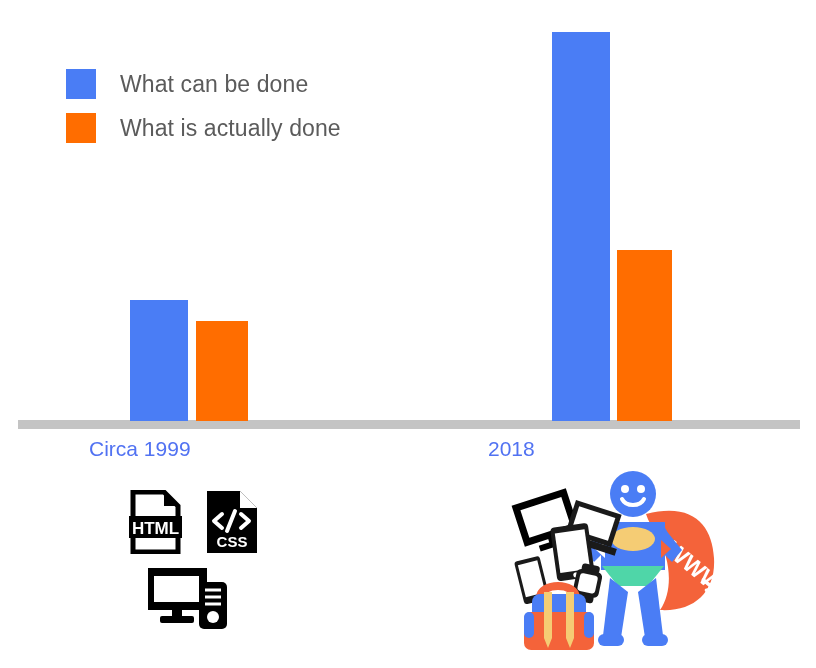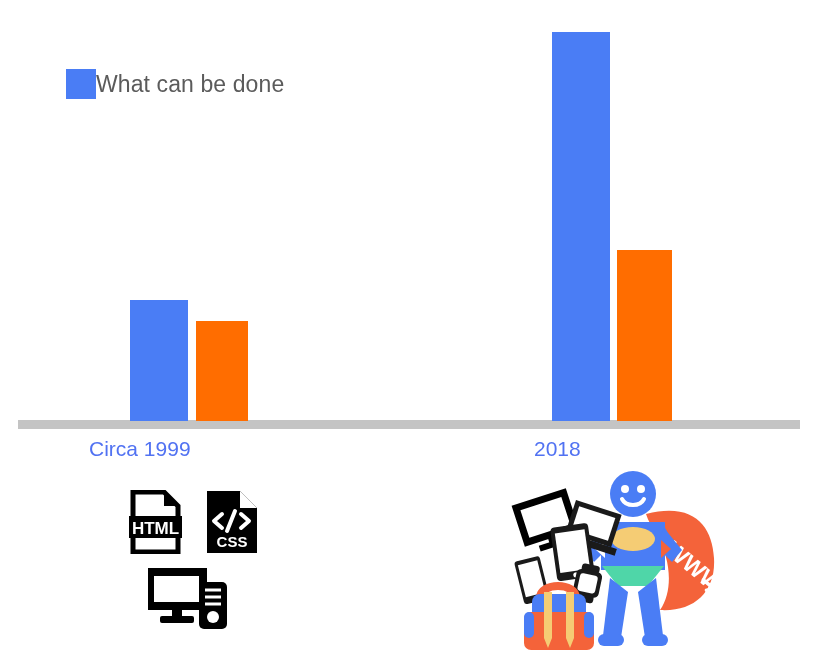--- a/index.html
+++ b/index.html
@@ -26,20 +26,21 @@
     display: flex;
     align-items: center;
     height: 44px;
   }
   .legend-swatch {
     width: 30px;
     height: 30px;
     flex: 0 0 auto;
   }
   .legend-label {
+    margin-left: 24px;
     font-size: 23px;
     color: #5b5b5b;
     letter-spacing: 0.1px;
     white-space: nowrap;
   }
 
   
   #chart {
     position: absolute;
     left: 0;
@@ -93,39 +94,43 @@
   }
 </style>
 </head>
 <body>
 
 <div id="legend">
   <div class="legend-row">
     <span class="legend-swatch" style="background:#4a7df5"></span>
     <span class="legend-label">What can be done</span>
   </div>
+  <div class="legend-row">
+    <span class="legend-swatch" style="background:#ff6d00"></span>
+    <span class="legend-label">What is actually done</span>
+  </div>
 </div>
 
 <div id="chart">
 
   <div class="bar-shadow" style="left:130px; top:420px; width:58px; height:9px; background:#4a7df5;"></div>
   <div class="bar-shadow" style="left:196px; top:420px; width:52px; height:9px; background:#ff6d00;"></div>
   <div class="bar-shadow" style="left:552px; top:420px; width:58px; height:9px; background:#4a7df5;"></div>
   <div class="bar-shadow" style="left:617px; top:420px; width:55px; height:9px; background:#ff6d00;"></div>
 
   <div class="baseline"></div>
 
   <div class="bar bar-blue" style="left:130px; top:300px; width:58px; height:121px;"></div>
   <div class="bar bar-orange" style="left:196px; top:321px; width:52px; height:100px;"></div>
 
   <div class="bar bar-blue" style="left:552px; top:32px; width:58px; height:389px;"></div>
   <div class="bar bar-orange" style="left:617px; top:250px; width:55px; height:171px;"></div>
 
   <div class="group-label" style="left:89px; width:200px;">Circa 1999</div>
-  <div class="group-label" style="left:534px; width:200px;">2018</div>
+  <div class="group-label" style="left:488px; width:200px;">2018</div>
 </div>
 
 <div id="icons-1999">
 
   <svg class="file-icon" style="left:9px; top:7px;" width="53" height="64" viewBox="0 0 53 64">
     <path d="M4 2 H35 L49 16 V62 H4 Z" fill="#ffffff" stroke="#000000" stroke-width="5"></path>
     <path d="M35 2 V16 H49 Z" fill="#000000"></path>
     <rect x="0" y="26" width="53" height="22" fill="#000000"></rect>
     <text x="26.5" y="43.5" font-family="'Liberation Sans',sans-serif" font-size="17" font-weight="bold" fill="#ffffff" text-anchor="middle">HTML</text>
   </svg>

